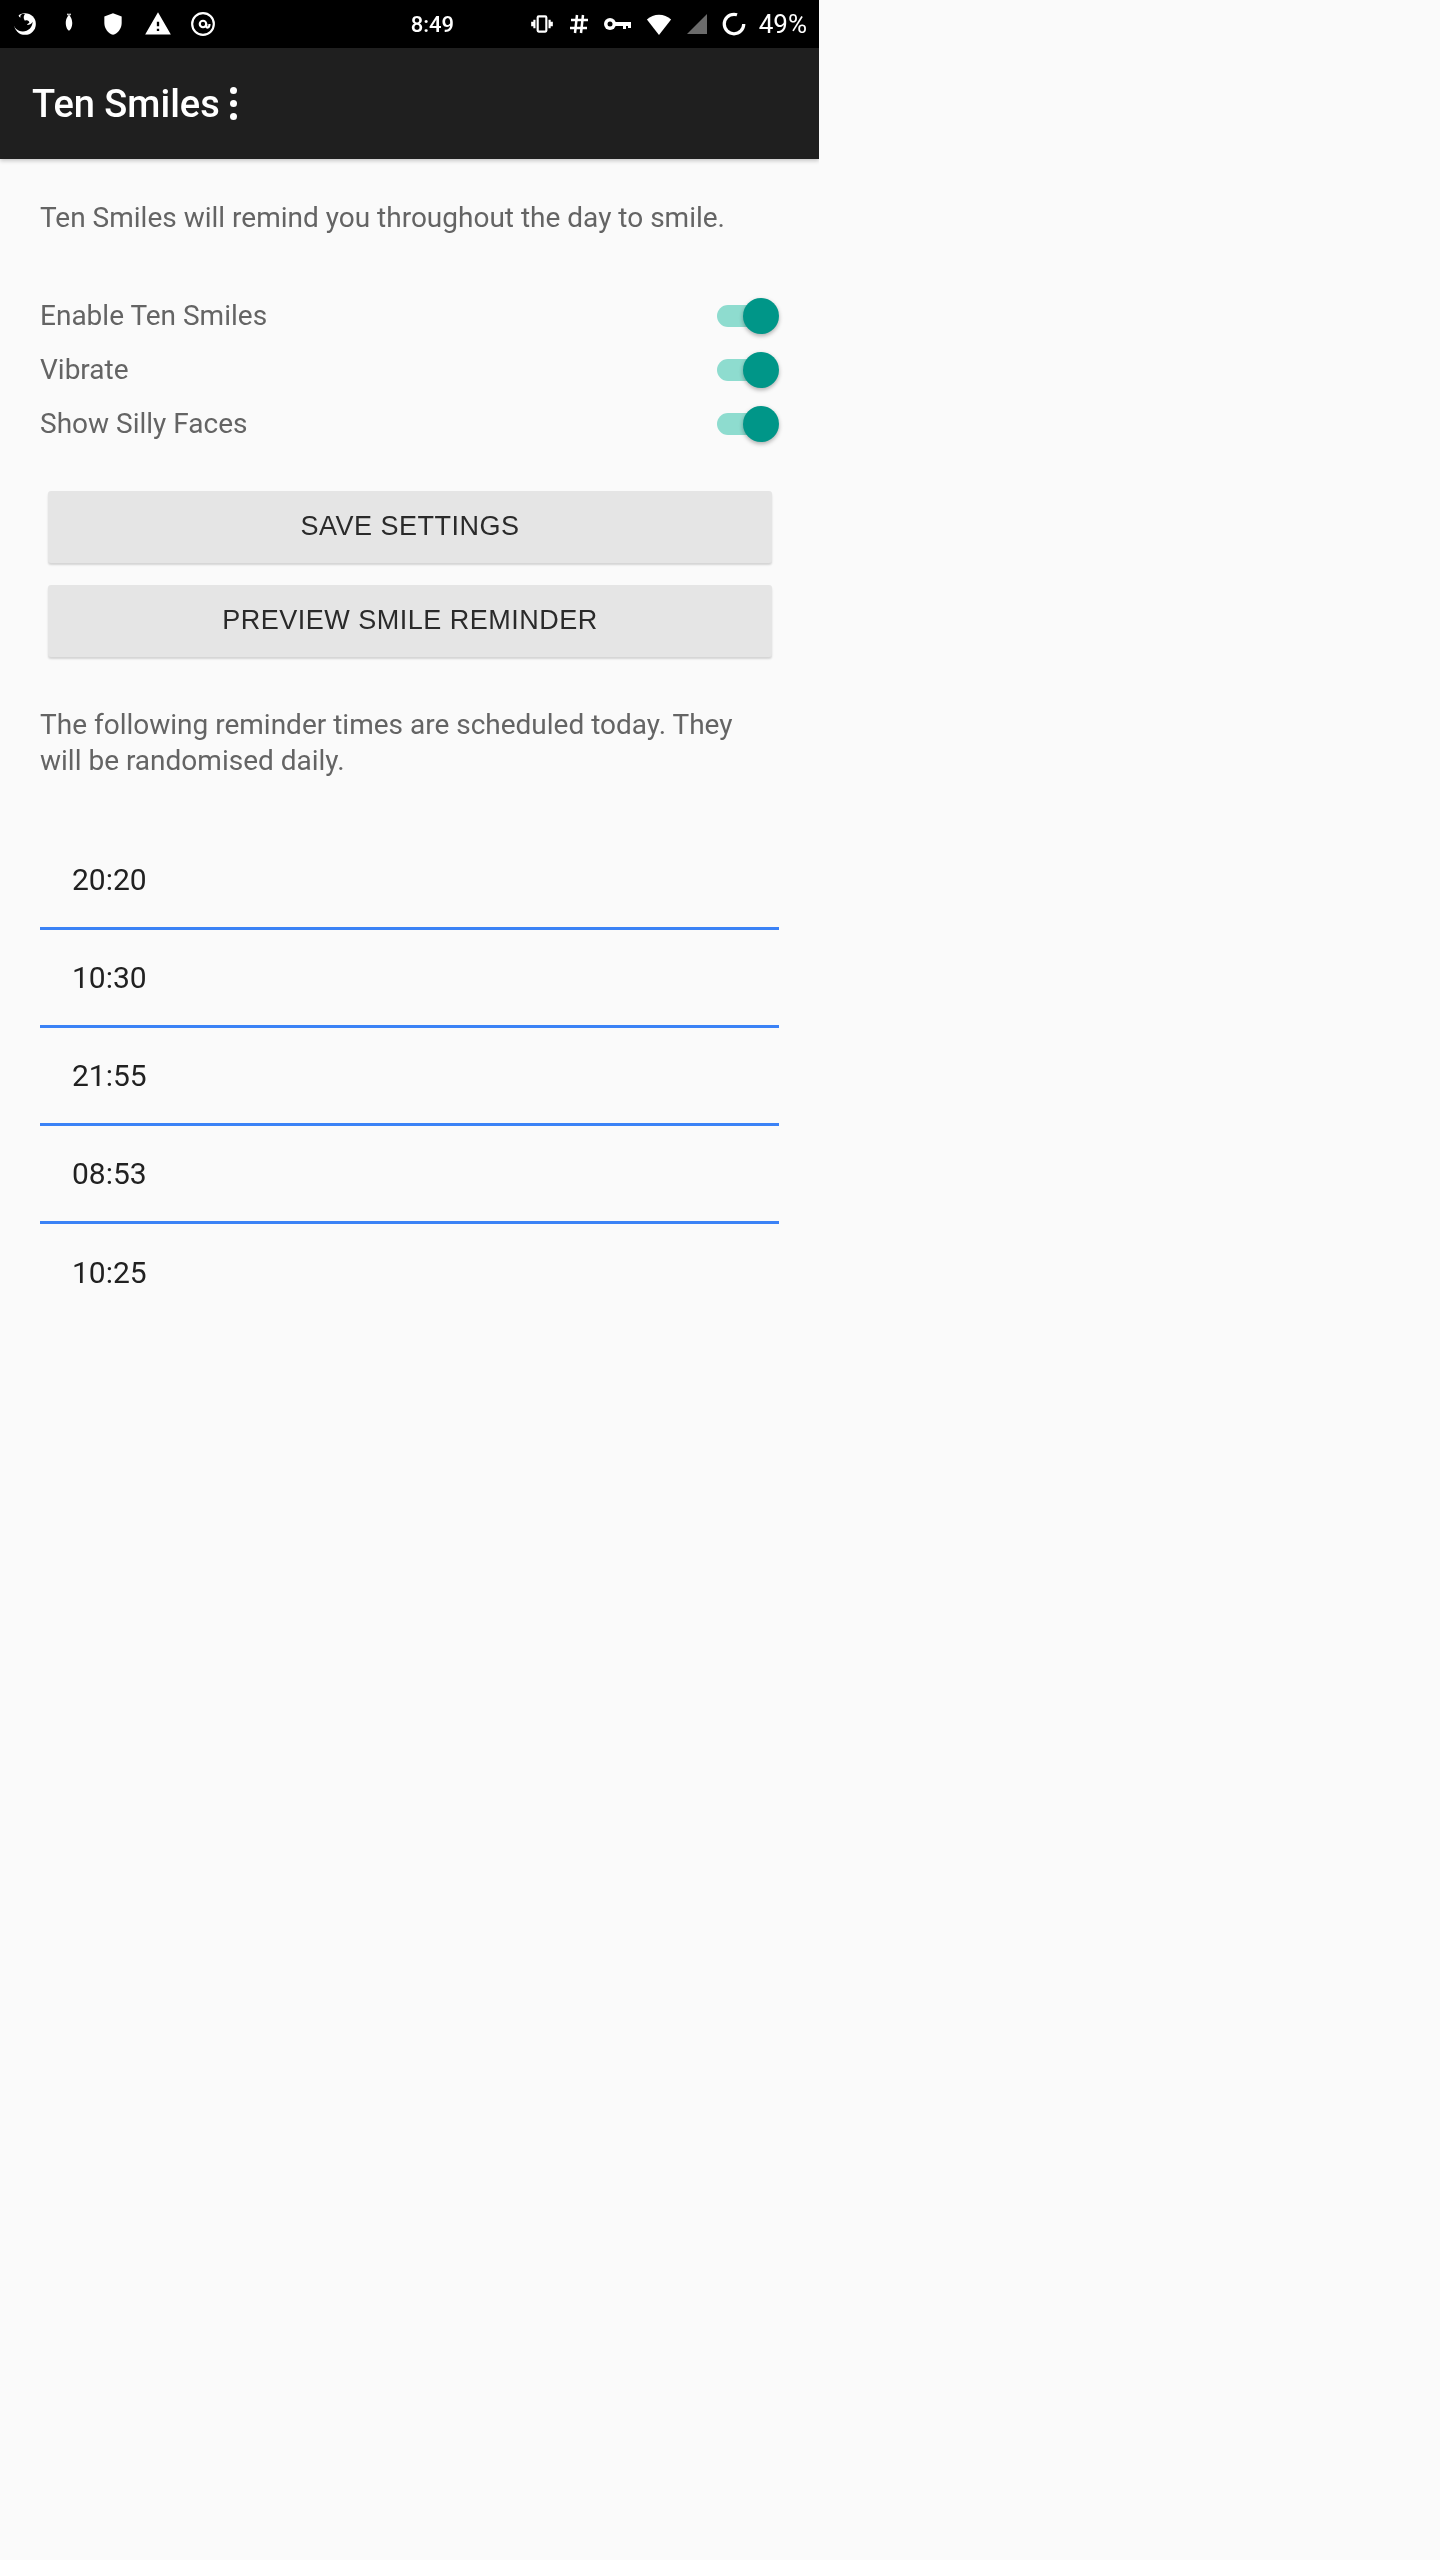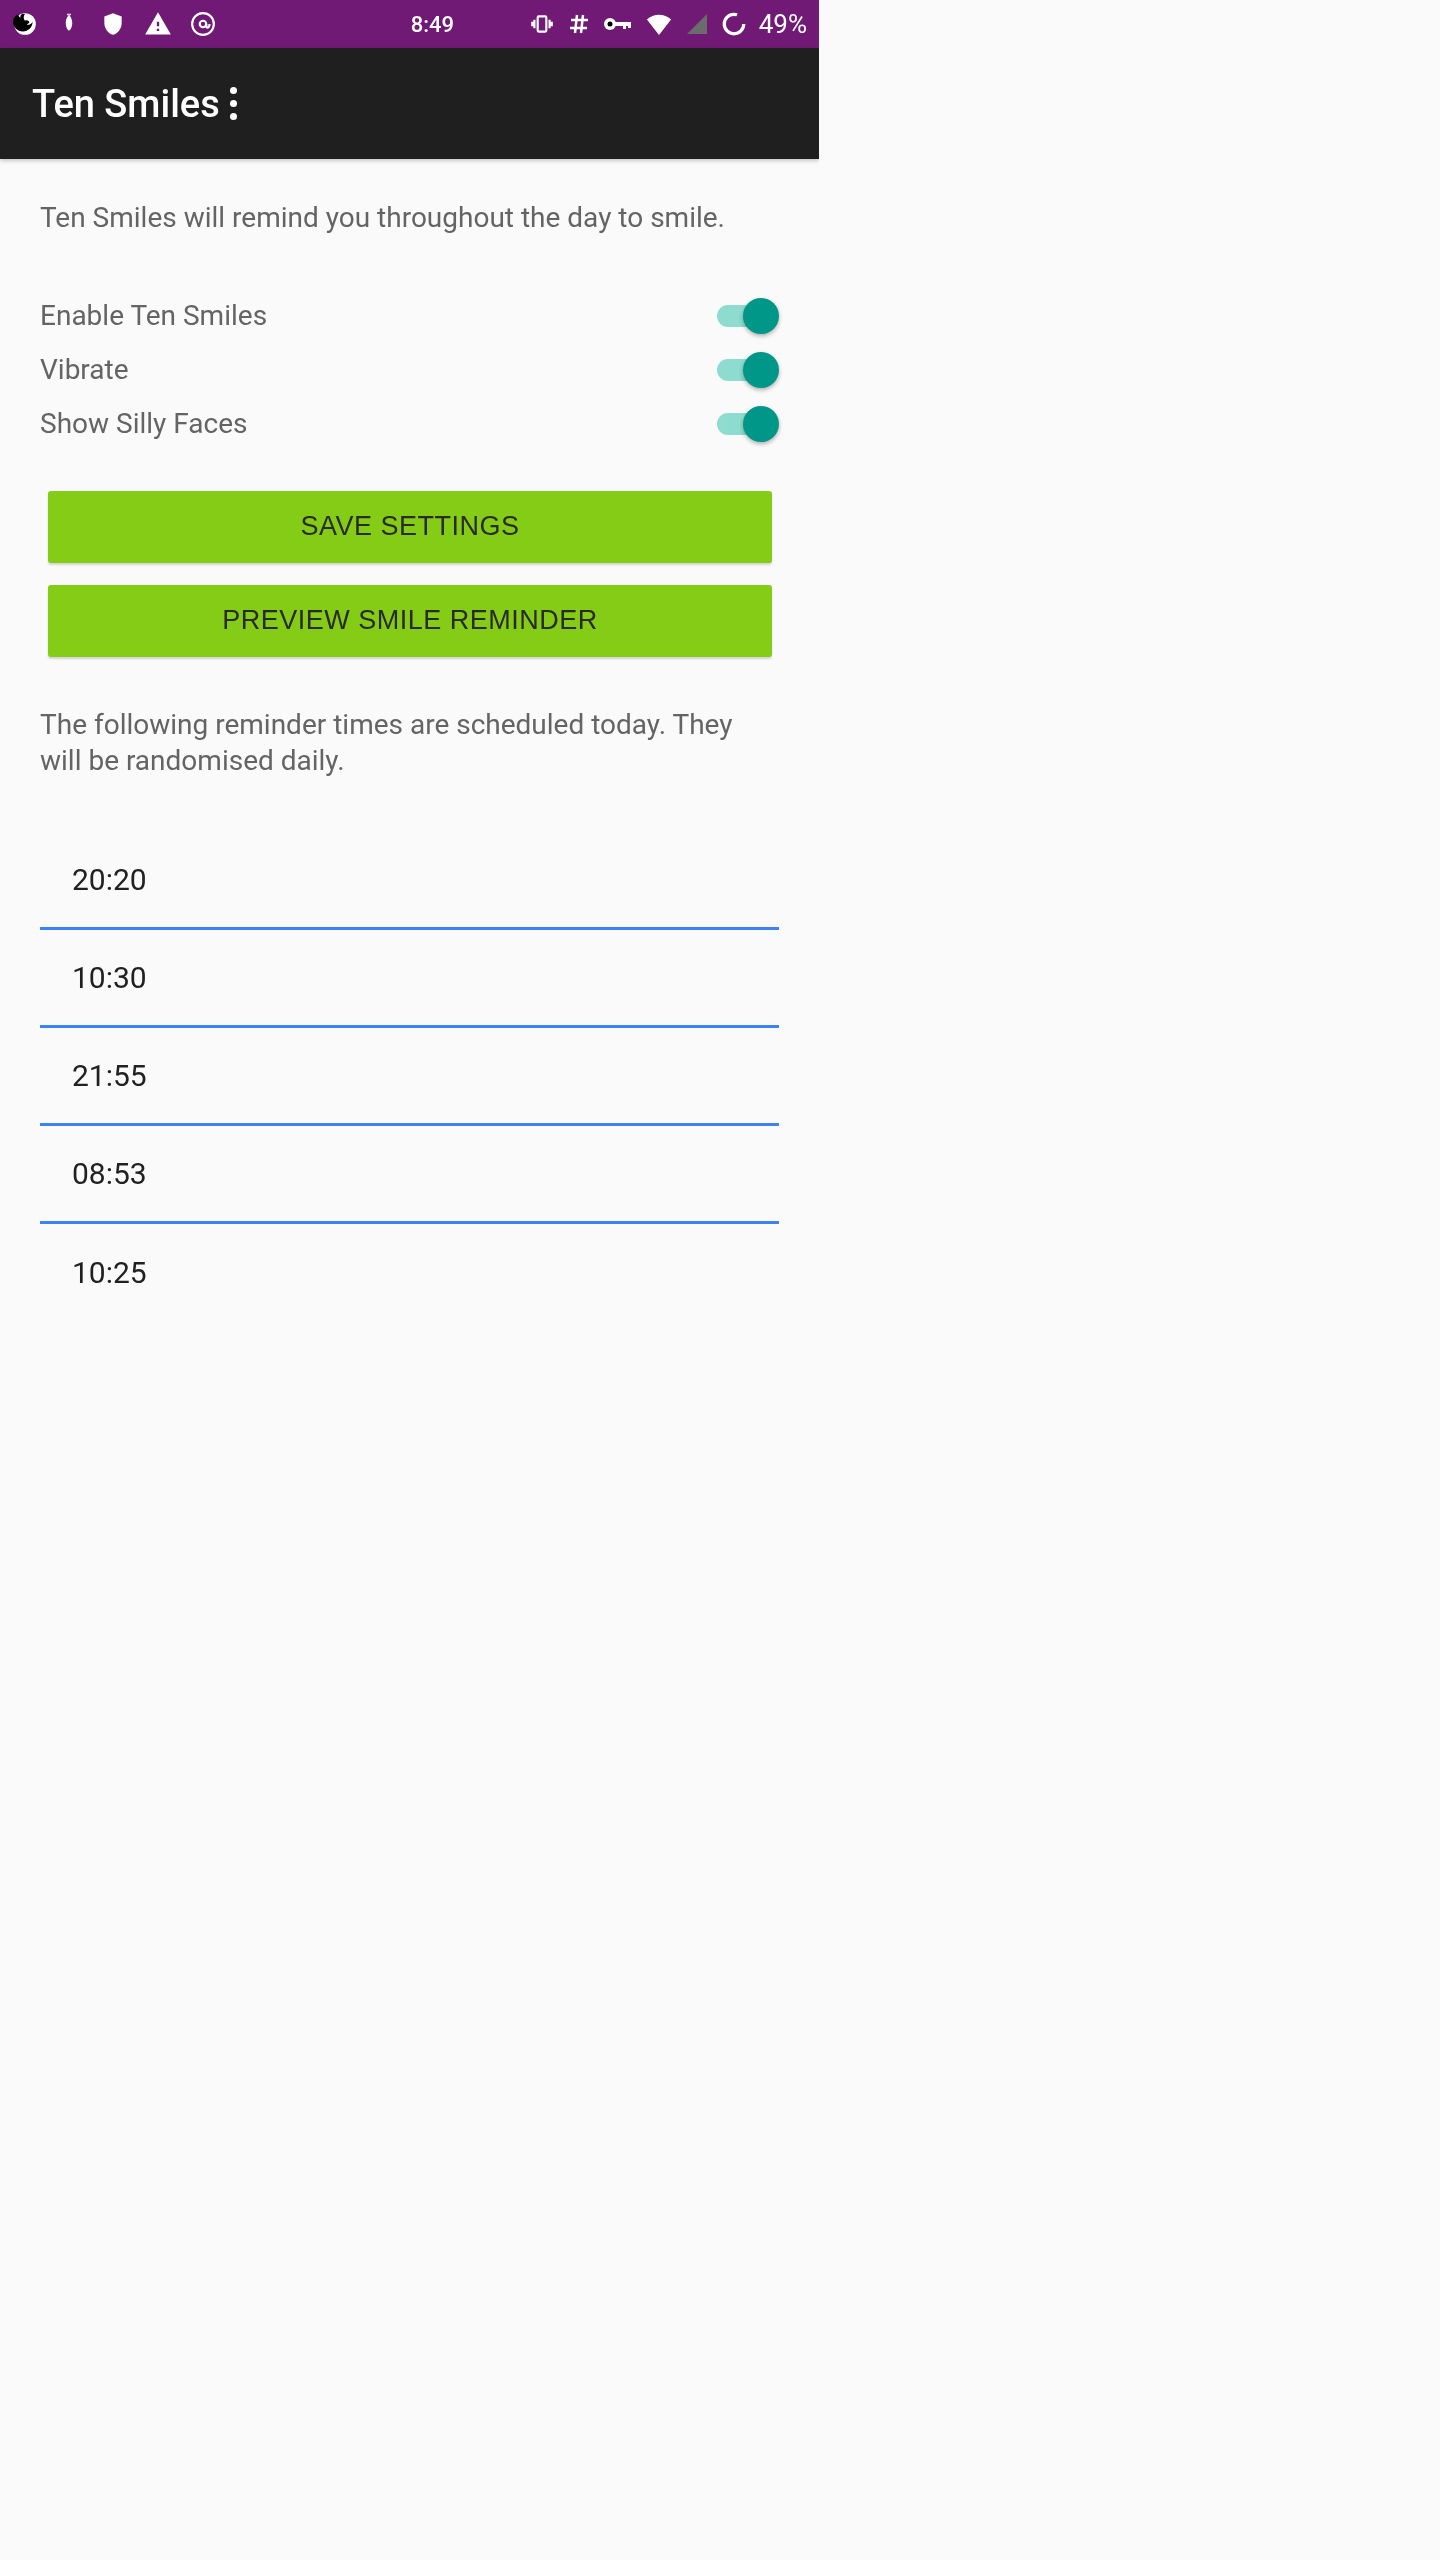--- a/index.html
+++ b/index.html
@@ -10,21 +10,21 @@
     body {
       font-family: Roboto, -apple-system, BlinkMacSystemFont, sans-serif;
       background: #fafafa;
       width: 819px;
       height: 1456px;
       overflow: hidden;
     }
     
     .status-bar {
       height: 48px;
-      background: #701a75;
+      background: #000000;
       color: #fff;
       display: flex;
       align-items: center;
       padding: 0 12px;
       font-size: 22px;
     }
     .status-left {
       display: flex;
       gap: 18px;
       align-items: center;
@@ -116,21 +116,21 @@
       right: 0;
       box-shadow: 0 2px 4px rgba(0,0,0,0.3);
     }
     .buttons {
       margin-top: 40px;
     }
     .btn {
       width: 724px;
       height: 72px;
       margin-left: 8px;
-      background: #84cc16;
+      background: #e5e5e5;
       border: none;
       font-size: 27px;
       font-weight: 500;
       color: #2a2a2a;
       letter-spacing: 0.5px;
       cursor: pointer;
       box-shadow: 0 2px 2px rgba(0,0,0,0.15);
       border-radius: 3px;
       display: block;
       margin-bottom: 22px;

